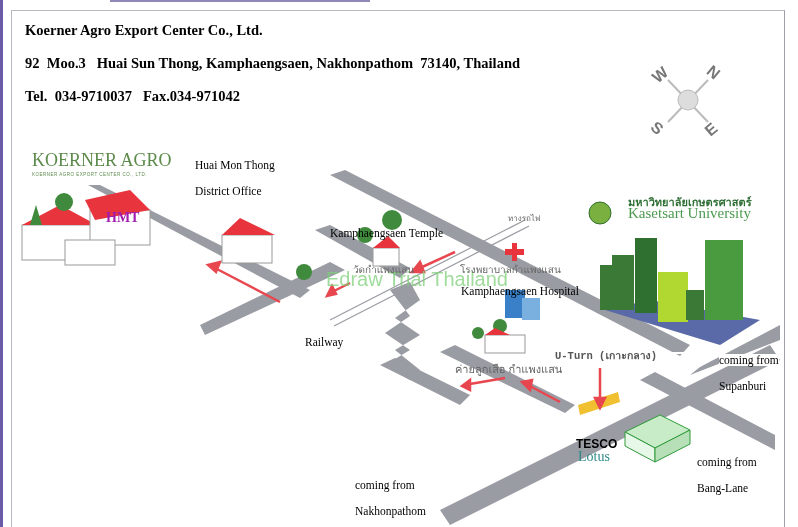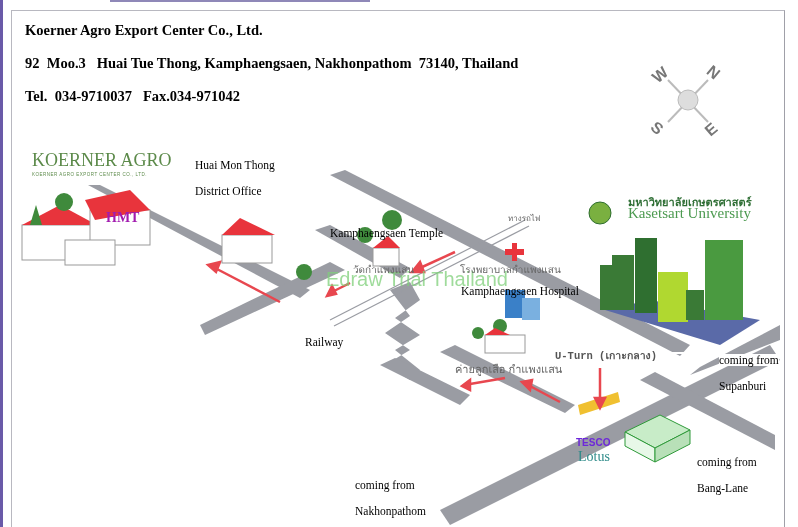--- a/index.html
+++ b/index.html
@@ -6,37 +6,37 @@
   body{width:798px;height:527px;position:relative;overflow:hidden;background:#ffffff;font-family:"Liberation Serif",serif;}
   .left-bar{position:absolute;left:0;top:0;width:3px;height:527px;background:#6a5aa8;}
   .top-bar{position:absolute;left:110px;top:0;width:260px;height:2px;background:#8f88b8;}
   .frame{position:absolute;left:11px;top:10px;width:772px;height:520px;border-left:1px solid #b8b8c0;border-top:1px solid #b8b8c0;border-right:1px solid #a0a0a8;}
   .hdr{position:absolute;left:25px;font-weight:bold;font-size:14.5px;color:#000;white-space:pre;}
   .lbl{position:absolute;font-size:11.5px;color:#000;white-space:pre;text-align:center;}
   svg{position:absolute;left:0;top:0;}
   .wm{position:absolute;left:326px;top:268px;font-family:"Liberation Sans",sans-serif;font-size:20px;color:#7fd07a;opacity:.75;}
   .ku{position:absolute;left:628px;top:205px;font-family:"Liberation Serif",serif;font-size:15px;color:#4c9a50;}
   .ku-th{position:absolute;left:628px;top:193px;font-family:Liberation Serif, serif;font-size:11px;font-weight:bold;color:#2f6f35;}
-  .tesco{position:absolute;left:576px;top:437px;font-family:"Liberation Sans",sans-serif;font-weight:bold;font-size:10px;color:#6d28d9;}
+  .tesco{position:absolute;left:576px;top:437px;font-family:"Liberation Sans",sans-serif;font-weight:bold;font-size:12px;color:#000000;}
   .lotus{position:absolute;left:578px;top:449px;font-family:Liberation Serif, serif;font-size:14px;color:#2c8a88;}
   .hmt{position:absolute;left:106px;top:210px;font-family:"Liberation Serif",serif;font-weight:bold;font-size:14px;color:#a21caf;}
   .koerner{position:absolute;left:32px;top:150px;font-family:"Liberation Serif",serif;font-size:18px;color:#5c8a4a;letter-spacing:0px;}
   .koerner-sub{position:absolute;left:32px;top:172px;font-family:"Liberation Sans",sans-serif;font-size:4.5px;color:#5c8a4a;letter-spacing:.5px;}
   .uturn{position:absolute;left:555px;top:347px;font-family:Liberation Mono, monospace;font-weight:bold;font-size:10.5px;color:#555;}
   .thai{position:absolute;font-family:"Liberation Sans",sans-serif;font-size:10px;color:#666;}
 </style>
 </head>
 <body>
 
 <div class="left-bar"></div>
 <div class="top-bar"></div>
 <div class="frame"></div>
 
 <div class="hdr" style="top:22px">Koerner Agro Export Center Co., Ltd.</div>
-<div class="hdr" style="top:55px">92  Moo.3   Huai Tue Thong, Kamphaengsaen, Nakhonpathom  73140, Thailand</div>
+<div class="hdr" style="top:55px">92  Moo.3   Huai Sun Thong, Kamphaengsaen, Nakhonpathom  73140, Thailand</div>
 <div class="hdr" style="top:88px">Tel.  034-9710037   Fax.034-971042</div>
 
 <svg width="798" height="527">
 
   <g fill="#9a9ca3">
     <polygon points="88,185 100,185 310,290 300,298"></polygon>
     <polygon points="200,325 330,262 345,270 205,335"></polygon>
     <polygon points="330,175 345,170 690,345 680,356"></polygon>
     <polygon points="315,230 330,225 410,268 400,278"></polygon>
     <polygon points="390,290 410,282 420,300 395,318 420,335 395,350 420,370 410,380 385,365 410,350 385,333 410,316"></polygon>

